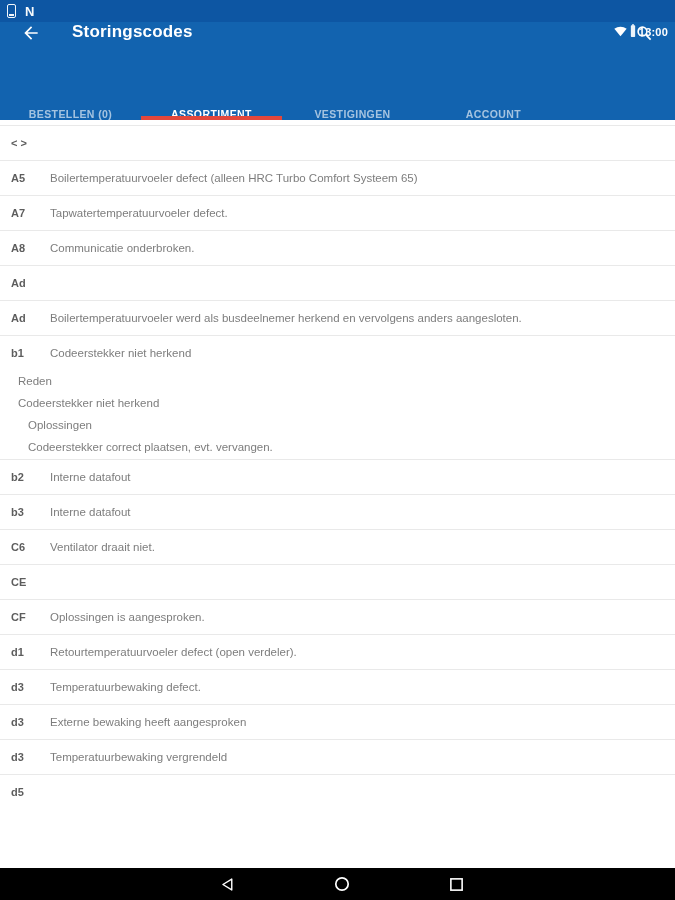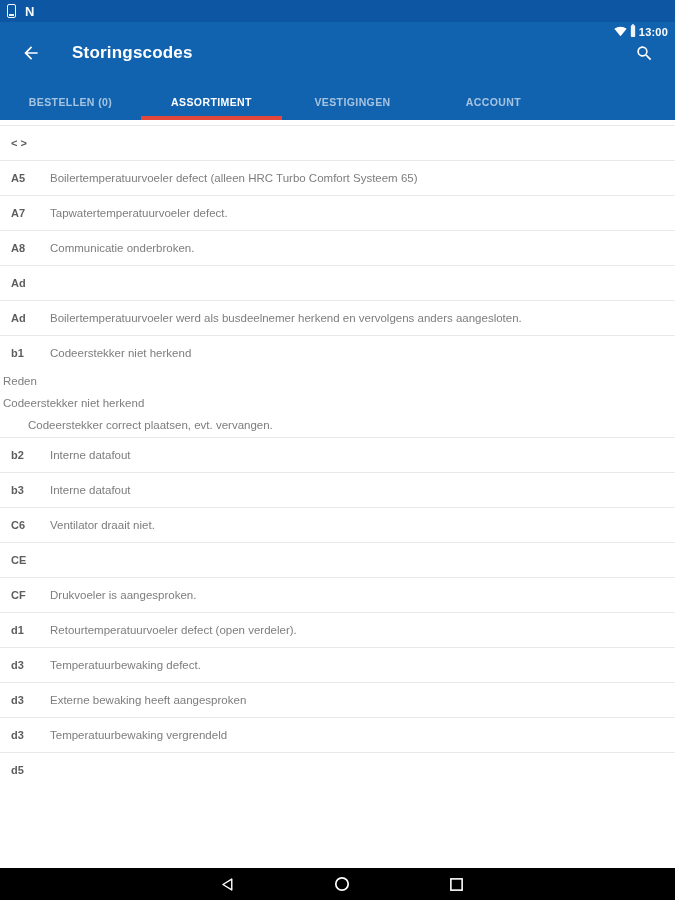--- a/index.html
+++ b/index.html
@@ -37,39 +37,38 @@
     line-height: 1;
   }
   .status-time {
     font-size: 11px; font-weight: 700; color: #fff; letter-spacing: 0.2px;
   }
   
   .app-bar {
     height: 62px;
     background: #1263AF;
     display: flex;
-    align-items: center;
     box-sizing: border-box;
     padding: 0 20px;
   }
   .back-btn { width: 22px; height: 22px; display: flex; align-items: center; justify-content: center; cursor: pointer; }
   .app-title {
     color: #fff; font-size: 17px; font-weight: 700;
     margin-left: 30px; letter-spacing: 0.2px;
   }
   .search-btn { margin-left: auto; width: 22px; height: 22px; display: flex; align-items: center; justify-content: center; cursor: pointer; }
   
   .tab-bar {
     height: 36px;
     background: #1263AF;
     display: flex;
   }
   .tab {
     width: 141px;
-    display: flex; align-items: center; justify-content: center;
+    display: flex; align-items: flex-end; justify-content: center;
     position: relative;
     font-size: 10.5px; font-weight: 700;
     letter-spacing: 0.4px;
     color: rgba(255,255,255,0.62);
     cursor: pointer;
     box-sizing: border-box;
   }
   .tab.active { color: #ffffff; }
   .tab-indicator {
     position: absolute; left: 0; right: 0; bottom: 0; height: 4px;
@@ -99,21 +98,21 @@
   }
   .desc {
     font-size: 11.5px; color: #7d7d7d;
     padding-right: 12px;
     white-space: nowrap; overflow: hidden; text-overflow: ellipsis;
   }
   .details { padding-bottom: 1px; }
   .detail-line {
     line-height: 22px; font-size: 11.5px; color: #7d7d7d;
   }
-  .detail-line.lvl1 { padding-left: 3px; }
+  .detail-line.lvl1 { padding-left: 18px; }
   .detail-line.lvl2 { padding-left: 28px; }
   
   .nav-bar {
     position: absolute; left: 0; bottom: 0;
     width: 675px; height: 32px;
     background: #000000;
   }
   .nav-btn {
     position: absolute; top: 50%;
     transform: translate(-50%, -50%);
@@ -227,20 +226,21 @@
   </div>
 
   <div class="item">
     <div class="row">
       <span class="code">b1</span>
       <span class="desc">Codeerstekker niet herkend</span>
     </div>
     <div class="details">
       <div class="detail-line lvl1">Reden</div>
       <div class="detail-line lvl1">Codeerstekker niet herkend</div>
+      <div class="detail-line lvl2">Oplossingen</div>
       <div class="detail-line lvl2">Codeerstekker correct plaatsen, evt. vervangen.</div>
     </div>
   </div>
 
   <div class="item">
     <div class="row">
       <span class="code">b2</span>
       <span class="desc">Interne datafout</span>
     </div>
 
@@ -266,21 +266,21 @@
   <div class="item">
     <div class="row">
       <span class="code">CE</span>
     </div>
 
   </div>
 
   <div class="item">
     <div class="row">
       <span class="code">CF</span>
-      <span class="desc">Drukvoeler is aangesproken.</span>
+      <span class="desc">Oplossingen is aangesproken.</span>
     </div>
 
   </div>
 
   <div class="item">
     <div class="row">
       <span class="code">d1</span>
       <span class="desc">Retourtemperatuurvoeler defect (open verdeler).</span>
     </div>
 

